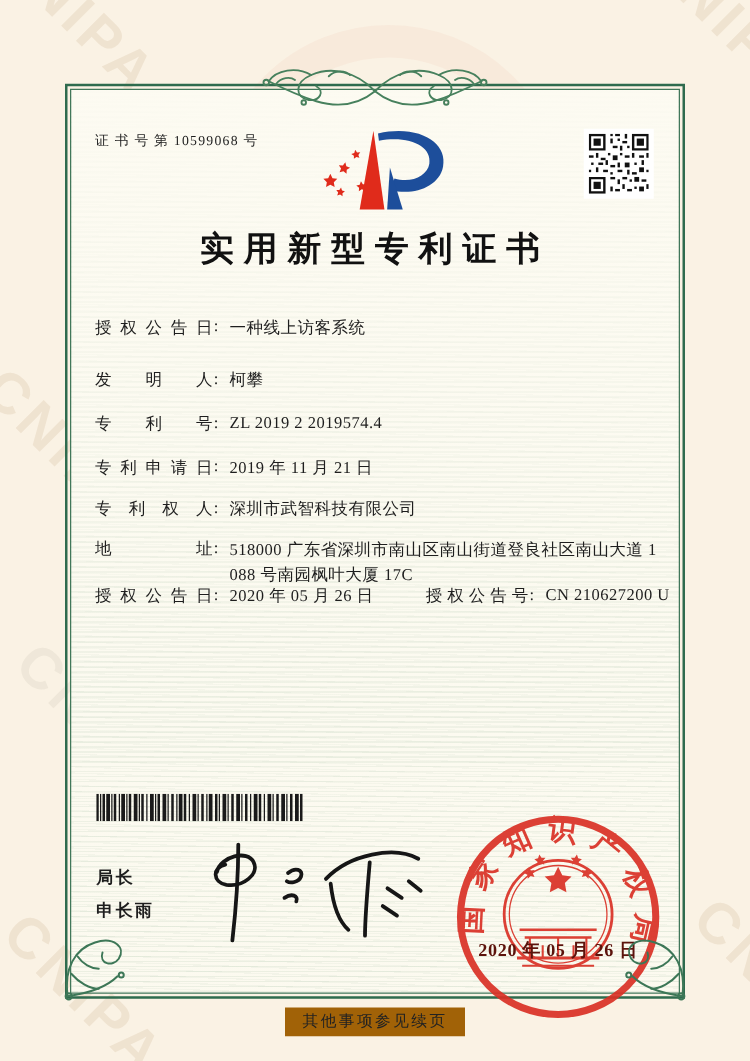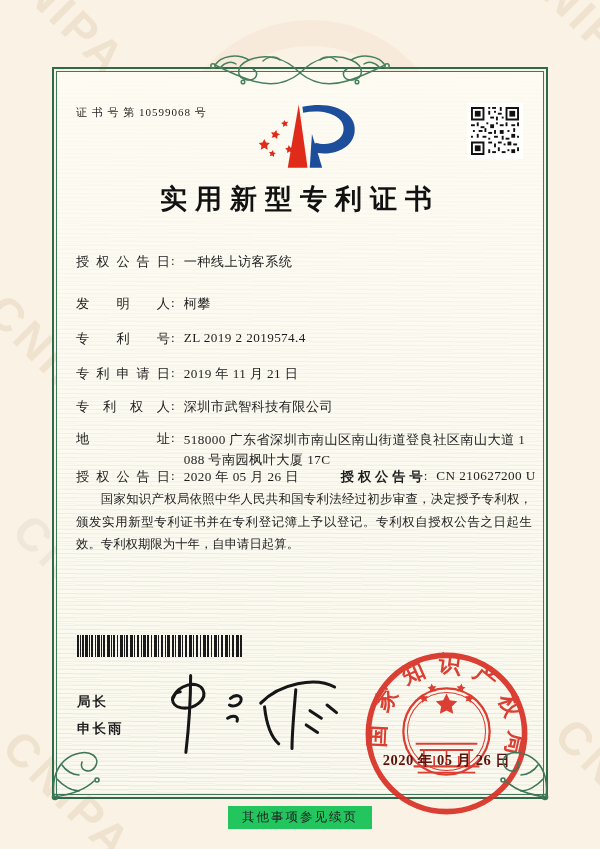--- a/index.html
+++ b/index.html
@@ -46,21 +46,21 @@
     font-size:27px;font-weight:600;letter-spacing:8px;color:#111;
   }
 
   .rows{position:absolute;left:22px;top:0;width:458px;font-size:13.2px;}
   .row{position:absolute;left:0;white-space:nowrap;}
   .lbl{display:inline-block;width:94px;text-align:justify;text-align-last:justify;vertical-align:top;}
   .colon{display:inline-block;margin:0 9px 0 1px;vertical-align:top;}
   .val{display:inline-block;vertical-align:top;letter-spacing:0.4px;}
   .val.multiline{white-space:pre-line;width:345px;line-height:1.55;}
   .row .val.fixed{width:131px;}
-  .lbl2{display:inline-block;width:82px;text-align:justify;text-align-last:justify;vertical-align:top;margin-left:26px;font-weight:bold;}
+  .lbl2{display:inline-block;width:82px;text-align:justify;text-align-last:justify;vertical-align:top;margin-left:26px;}
 
   .paras{
     position:absolute;left:22px;top:419px;width:456px;
     font-size:12.4px;line-height:1.82;text-align:justify;color:#222;
   }
   .paras p{margin:0;text-indent:2em;}
 
   .barcode{position:absolute;left:23px;top:566px;}
 
   .signer{position:absolute;left:23px;top:624px;font-size:13.5px;font-weight:700;letter-spacing:2px;}
@@ -71,21 +71,21 @@
   .seal svg{position:absolute;inset:0;}
   .seal-date{
     position:absolute;left:0;top:110px;width:100%;text-align:center;
     font-size:14.5px;font-weight:700;color:#5c130c;letter-spacing:0.5px;
   }
 
   .page-info{position:absolute;left:0;top:701px;width:100%;text-align:center;font-size:11.5px;color:#333;letter-spacing:1px;}
 
   .footer-note{
     position:absolute;left:50%;top:806px;transform:translateX(-50%);
-    background:#22c55e;padding:3px 14px;font-size:12.5px;color:#222;
+    background:#a16207;padding:3px 14px;font-size:12.5px;color:#222;
     letter-spacing:2px;z-index:2;white-space:nowrap;
   }
 </style>
 </head>
 <body>
 
 <span class="watermark" style="left:-18px;top:-16px;">CNIPA</span>
 <span class="watermark" style="left:502px;top:-12px;">CNIPA</span>
 <span class="watermark" style="left:398px;top:228px;color:rgba(200,190,170,0.20);">CNIPA</span>
 <span class="watermark" style="left:-28px;top:332px;">CNIPA</span>
@@ -232,21 +232,20 @@
       <div class="row" style="top:361px;">
         <span class="lbl">地址</span><span class="colon">:</span><span class="val multiline">518000 广东省深圳市南山区南山街道登良社区南山大道 1
 088 号南园枫叶大厦 17C</span>
       </div>
       <div class="row" style="top:399px;">
         <span class="lbl">授权公告日</span><span class="colon">:</span><span class="val fixed">2020 年 05 月 26 日</span><span class="lbl2">授权公告号</span><span class="colon">:</span><span class="val">CN 210627200 U</span>
       </div>
     </div>
 
     <div class="paras">
-      <p>国家知识产权局依照中华人民共和国专利法经过初步审查，决定授予专利权，颁发实用新型专利证书并在专利登记簿上予以登记。专利权自授权公告之日起生效。专利权期限为十年，自申请日起算。</p>
     </div>
 
     <svg class="barcode" width="167" height="22" viewBox="0 0 167 22">
       <path fill="#1a1a1a" d="M0,0h2v22h-2z M3,0h1v22h-1z M5,0h2v22h-2z M8,0h3v22h-3z M12,0h1v22h-1z M14,0h2v22h-2z M18,0h1v22h-1z M20,0h3v22h-3z M24,0h1v22h-1z M26,0h2v22h-2z M30,0h3v22h-3z M34,0h1v22h-1z M36,0h2v22h-2z M40,0h1v22h-1z M43,0h3v22h-3z M47,0h1v22h-1z M49,0h2v22h-2z M53,0h3v22h-3z M57,0h1v22h-1z M60,0h2v22h-2z M64,0h1v22h-1z M66,0h3v22h-3z M70,0h2v22h-2z M74,0h1v22h-1z M77,0h3v22h-3z M81,0h1v22h-1z M84,0h2v22h-2z M88,0h1v22h-1z M90,0h3v22h-3z M95,0h2v22h-2z M98,0h1v22h-1z M101,0h3v22h-3z M105,0h1v22h-1z M108,0h2v22h-2z M112,0h3v22h-3z M116,0h1v22h-1z M119,0h2v22h-2z M123,0h1v22h-1z M126,0h3v22h-3z M130,0h2v22h-2z M134,0h1v22h-1z M137,0h3v22h-3z M141,0h1v22h-1z M144,0h2v22h-2z M148,0h3v22h-3z M152,0h1v22h-1z M155,0h2v22h-2z M159,0h3v22h-3z M163,0h2v22h-2z"></path>
     </svg>
 
     <div class="signer">
       <div>局长</div>
       <div>申长雨</div>
     </div>

